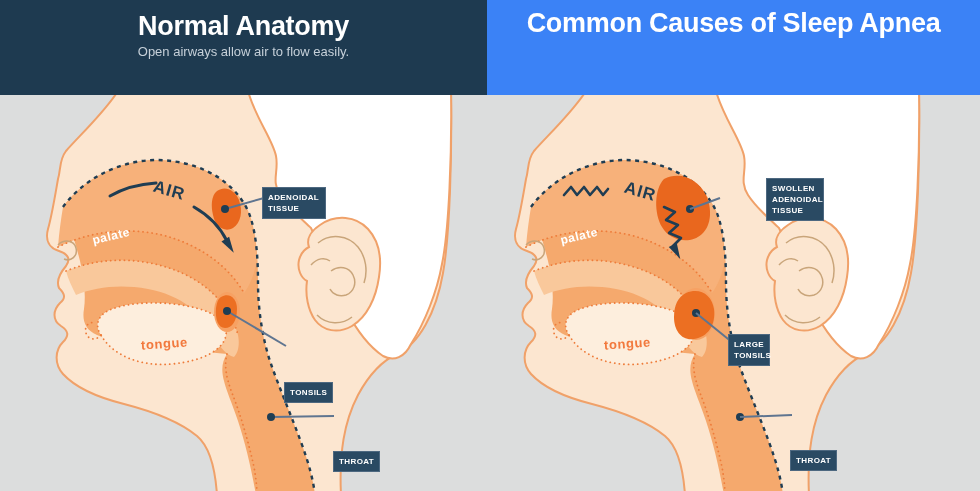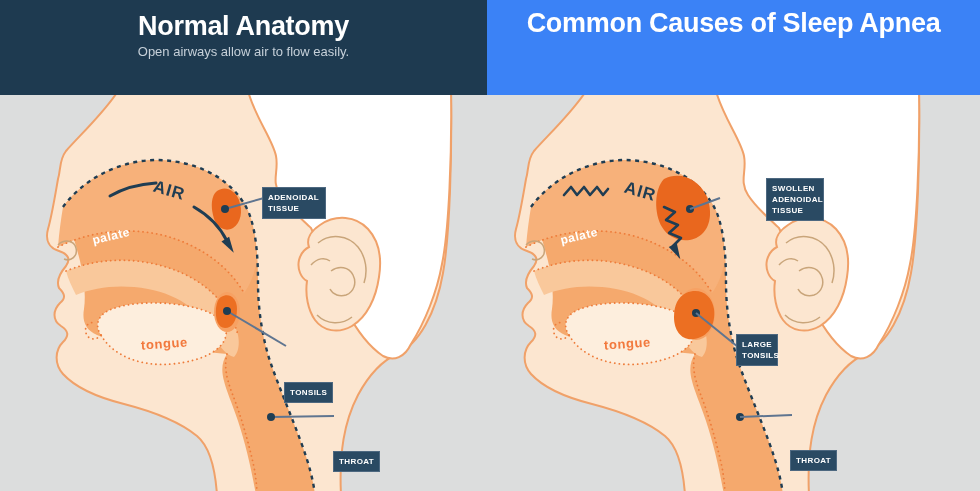--- a/index.html
+++ b/index.html
@@ -135,18 +135,18 @@
         <line x1="200" y1="114" x2="230" y2="103" stroke="#5f7590" stroke-width="2"></line>
         <line x1="206" y1="218" x2="248" y2="252" stroke="#5f7590" stroke-width="2"></line>
         <line x1="250" y1="322" x2="302" y2="320" stroke="#5f7590" stroke-width="2"></line>
       </svg>
 
       <div class="air-label" style="left:134px;top:87px;">AIR</div>
       <div class="palate-label" style="left:70px;top:134px;">palate</div>
       <div class="tongue-label" style="left:114px;top:241px;">tongue</div>
 
       <div class="callout-box" style="left:228px;top:83px;width:58px;margin-left:48px;">SWOLLEN ADENOIDAL TISSUE</div>
-      <div class="callout-box" style="left:246px;top:239px;width:42px;">LARGE TONSILS</div>
+      <div class="callout-box" style="left:238px;top:239px;width:42px;">LARGE TONSILS</div>
       <div class="callout-box nowrap" style="left:300px;top:311px;">THROAT</div>
     </div>
 
   </div>
 </div>
 
 </body></html>

